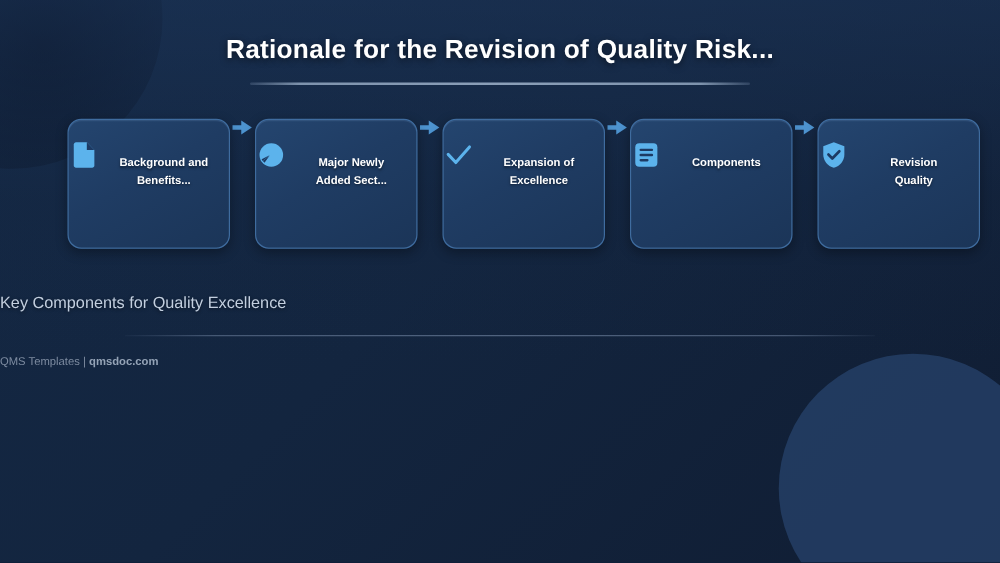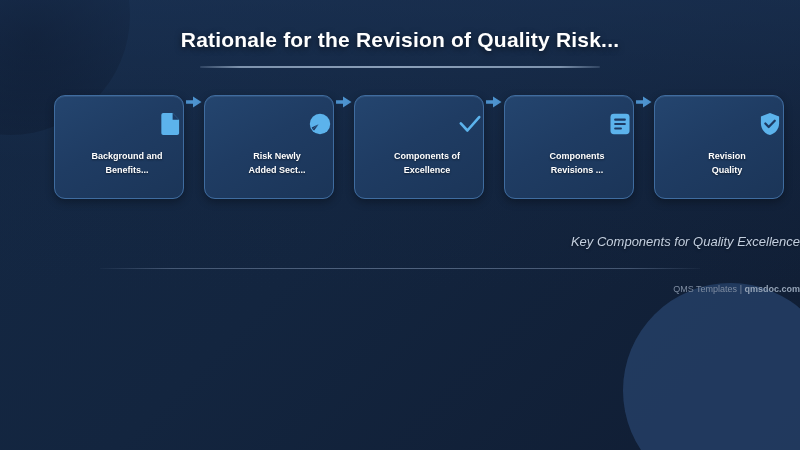--- a/index.html
+++ b/index.html
@@ -96,22 +96,22 @@
   .card {
     position: relative;
     width: 130px;
     height: 104px;
     box-sizing: border-box;
     border: 1px solid #3f6c9f;
     border-radius: 11px;
     background: linear-gradient(150deg, #24456f 0%, #1f3c63 45%, #1b3558 100%);
     box-shadow: 0 3px 9px rgba(0,0,0,0.32), inset 0 1px 0 rgba(120,160,205,0.18);
     display: flex;
-    flex-direction: column;
-    align-items: flex-end;
+    flex-direction: row;
+    align-items: flex-start;
     padding-top: 15px;
   }
   .card-icon {
     width: 26px;
     height: 26px;
     display: block;
   }
   .card-label {
     margin-top: 12px;
     width: 112px;
@@ -131,42 +131,41 @@
     justify-content: center;
   }
   .connector svg { display: block; }
 
   
   .subtitle {
     position: absolute;
     left: 0;
     top: 234px;
     width: 100%;
-    text-align: right;
+    text-align: left;
     font-size: 13px;
-    font-style: italic;
     color: #c3cfdf;
     z-index: 4;
     text-shadow: 0 1px 3px rgba(0,0,0,0.45);
   }
   .footer-rule {
     position: absolute;
     left: 100px;
     top: 268px;
     width: 600px;
     height: 1px;
     background: linear-gradient(90deg, rgba(120,140,170,0.05) 0%, rgba(130,150,180,0.45) 12%, rgba(140,160,190,0.5) 50%, rgba(130,150,180,0.45) 88%, rgba(120,140,170,0.05) 100%);
     z-index: 4;
   }
   .footer {
     position: absolute;
     left: 0;
     top: 284px;
     width: 100%;
-    text-align: right;
+    text-align: left;
     font-size: 9px;
     color: #7e8ca1;
     z-index: 4;
   }
   .footer .brand { font-weight: bold; color: #94a3b6; }
 </style>
 </head>
 <body>
 
 <div class="slide">
@@ -203,39 +202,39 @@
 
     <div class="step-wrap">
       <div class="card">
         <svg class="card-icon" viewBox="0 0 24 24">
           <circle cx="12" cy="12" r="9.4" fill="#5cb3ec"></circle>
           <path d="M11.2 11.6V3.4C7 3.8 3.8 7.1 3.6 11.2l7.6.4z" fill="#1d3a63" opacity="0"></path>
           <path d="M10.7 12.4L6.6 18.1c-.5-.4-1-.8-1.4-1.3l5.5-4.4z" fill="#1d3a63"></path>
           <path d="M10.6 12.2L5.2 16.8c-.4-.5-.7-1-.9-1.5l6.3-3.1z" fill="#1d3a63"></path>
         </svg>
         <div class="card-label">
-          <div>Risk Newly</div>
+          <div>Major Newly</div>
           <div>Added Sect...</div>
         </div>
       </div>
     </div>
 
     <div class="connector">
       <svg width="20" height="14" viewBox="0 0 20 14">
         <path d="M2 5.2h7V1.4L17.5 7 9 12.6V8.8H2z" fill="#4d93cf"></path>
       </svg>
     </div>
 
     <div class="step-wrap">
       <div class="card">
         <svg class="card-icon" viewBox="0 0 24 24">
           <path d="M3.5 11.5L9.6 18 20.5 5.6" fill="none" stroke="#5cb3ec" stroke-width="2.4" stroke-linecap="round" stroke-linejoin="round"></path>
         </svg>
         <div class="card-label">
-          <div>Components of</div>
+          <div>Expansion of</div>
           <div>Excellence</div>
         </div>
       </div>
     </div>
 
     <div class="connector">
       <svg width="20" height="14" viewBox="0 0 20 14">
         <path d="M2 5.2h7V1.4L17.5 7 9 12.6V8.8H2z" fill="#4d93cf"></path>
       </svg>
     </div>
@@ -243,21 +242,20 @@
     <div class="step-wrap">
       <div class="card">
         <svg class="card-icon" viewBox="0 0 24 24">
           <rect x="3.2" y="2.6" width="17.6" height="18.8" rx="3.2" fill="#5cb3ec"></rect>
           <rect x="6.6" y="7.0" width="10.8" height="1.9" rx="0.9" fill="#1d3a63"></rect>
           <rect x="6.6" y="11.1" width="10.8" height="1.9" rx="0.9" fill="#1d3a63"></rect>
           <rect x="6.6" y="15.2" width="7.2" height="1.9" rx="0.9" fill="#1d3a63"></rect>
         </svg>
         <div class="card-label">
           <div>Components</div>
-          <div>Revisions ...</div>
         </div>
       </div>
     </div>
 
     <div class="connector">
       <svg width="20" height="14" viewBox="0 0 20 14">
         <path d="M2 5.2h7V1.4L17.5 7 9 12.6V8.8H2z" fill="#4d93cf"></path>
       </svg>
     </div>
 

